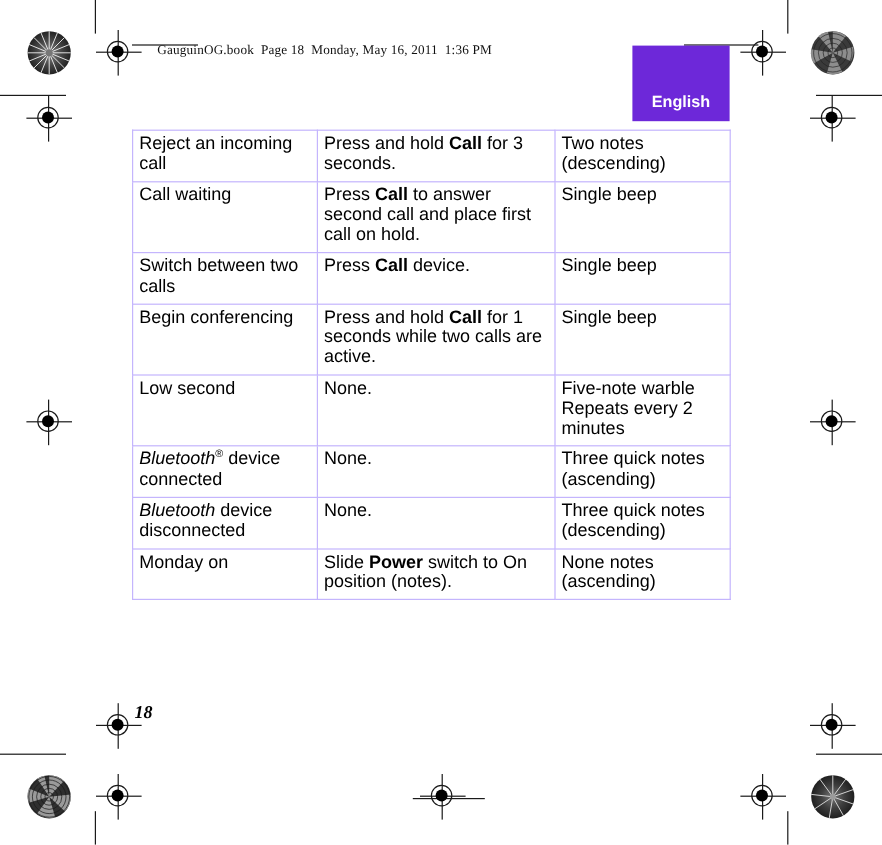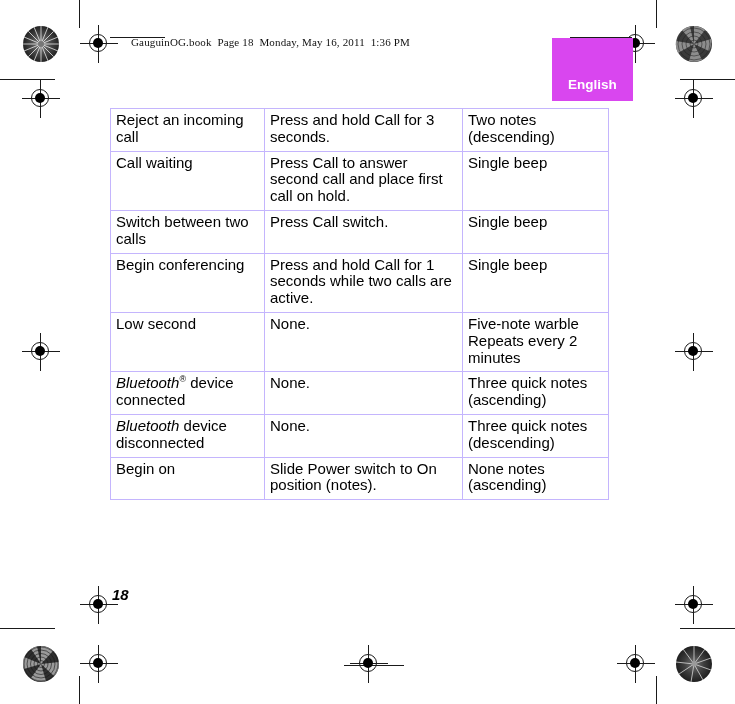--- a/index.html
+++ b/index.html
@@ -71,25 +71,25 @@
     font-family: "Liberation Serif", serif;
     font-size: 11px;
     color: #111;
     white-space: pre;
     letter-spacing: 0.15px;
   }
 
   
   .lang-tab {
     position: absolute;
-    left: 552px;
+    left: 527px;
     top: 38px;
     width: 81px;
     height: 63px;
-    background: #d946ef;
+    background: #6d28d9;
   }
   .lang-tab .lang-label {
     position: absolute;
     left: 0;
     right: 0;
     bottom: 9px;
     text-align: center;
     color: #ffffff;
     font-size: 13.5px;
     font-weight: bold;
@@ -110,38 +110,38 @@
     vertical-align: top;
     padding: 3px 5px 5px 5px;
     font-size: 15px;
     line-height: 1.12;
     font-family: "Liberation Sans", sans-serif;
   }
   .col-action  { width: 154px; }
   .col-howto   { width: 198px; }
   .col-sound   { width: 146px; }
 
-  .sound-table td b { font-weight: normal; }
+  .sound-table td b { font-weight: bold; }
   .sound-table td i { font-style: italic; }
   .sup-reg {
     font-size: 9px;
     vertical-align: super;
     font-style: normal;
     line-height: 0;
   }
 
   
   .page-number {
     position: absolute;
     left: 112px;
     top: 586px;
     font-size: 15px;
     font-weight: bold;
     font-style: italic;
-    font-family: Liberation Sans, sans-serif;
+    font-family: Liberation Serif, serif;
   }
 </style>
 </head>
 <body>
 
 <div class="crop-line" style="left:79px; top:0px; width:1px; height:28px;"></div>
 <div class="crop-line" style="left:0px; top:79px; width:55px; height:1px;"></div>
 <div class="crop-line" style="left:110px; top:37px; width:55px; height:1px;"></div>
 
 <div class="crop-line" style="left:656px; top:0px; width:1px; height:28px;"></div>
@@ -345,21 +345,21 @@
         <td><span>Press and hold </span><b>Call</b><span> for 3 seconds.</span></td>
         <td>Two notes (descending)</td>
       </tr>
       <tr>
         <td>Call waiting</td>
         <td><span>Press </span><b>Call</b><span> to answer second call and place first call on hold.</span></td>
         <td>Single beep</td>
       </tr>
       <tr>
         <td>Switch between two calls</td>
-        <td><span>Press </span><b>Call</b><span> switch.</span></td>
+        <td><span>Press </span><b>Call</b><span> device.</span></td>
         <td>Single beep</td>
       </tr>
       <tr>
         <td>Begin conferencing</td>
         <td><span>Press and hold </span><b>Call</b><span> for 1 seconds while two calls are active.</span></td>
         <td>Single beep</td>
       </tr>
       <tr>
         <td>Low second</td>
         <td><span>None.</span></td>
@@ -369,20 +369,20 @@
         <td><i>Bluetooth</i><span class="sup-reg">®</span><span> device connected</span></td>
         <td><span>None.</span></td>
         <td>Three quick notes (ascending)</td>
       </tr>
       <tr>
         <td><i>Bluetooth</i><span> device disconnected</span></td>
         <td><span>None.</span></td>
         <td>Three quick notes (descending)</td>
       </tr>
       <tr>
-        <td>Begin on</td>
+        <td>Monday on</td>
         <td><span>Slide </span><b>Power</b><span> switch to On position (notes).</span></td>
         <td>None notes (ascending)</td>
       </tr>
     </tbody>
 </table>
 
 <div class="page-number">18</div>
 
 </body></html>

